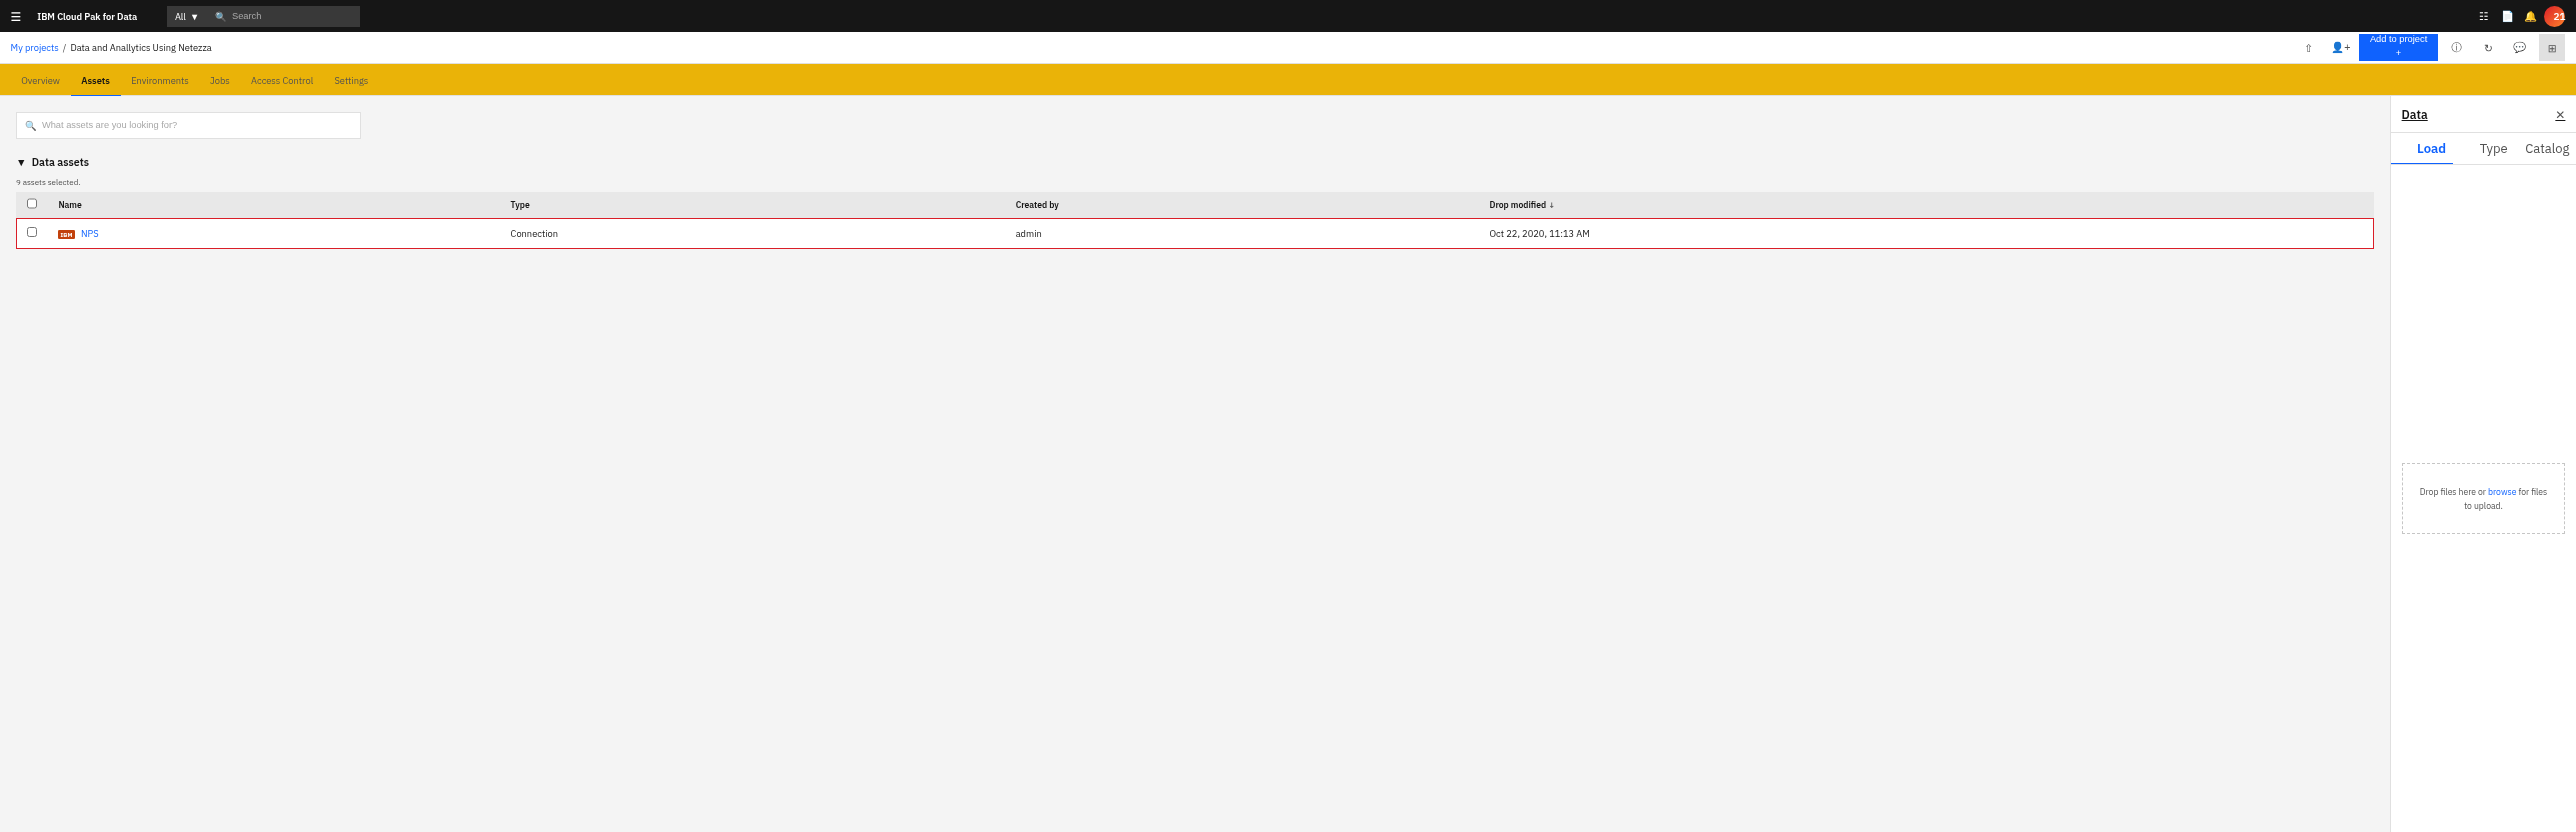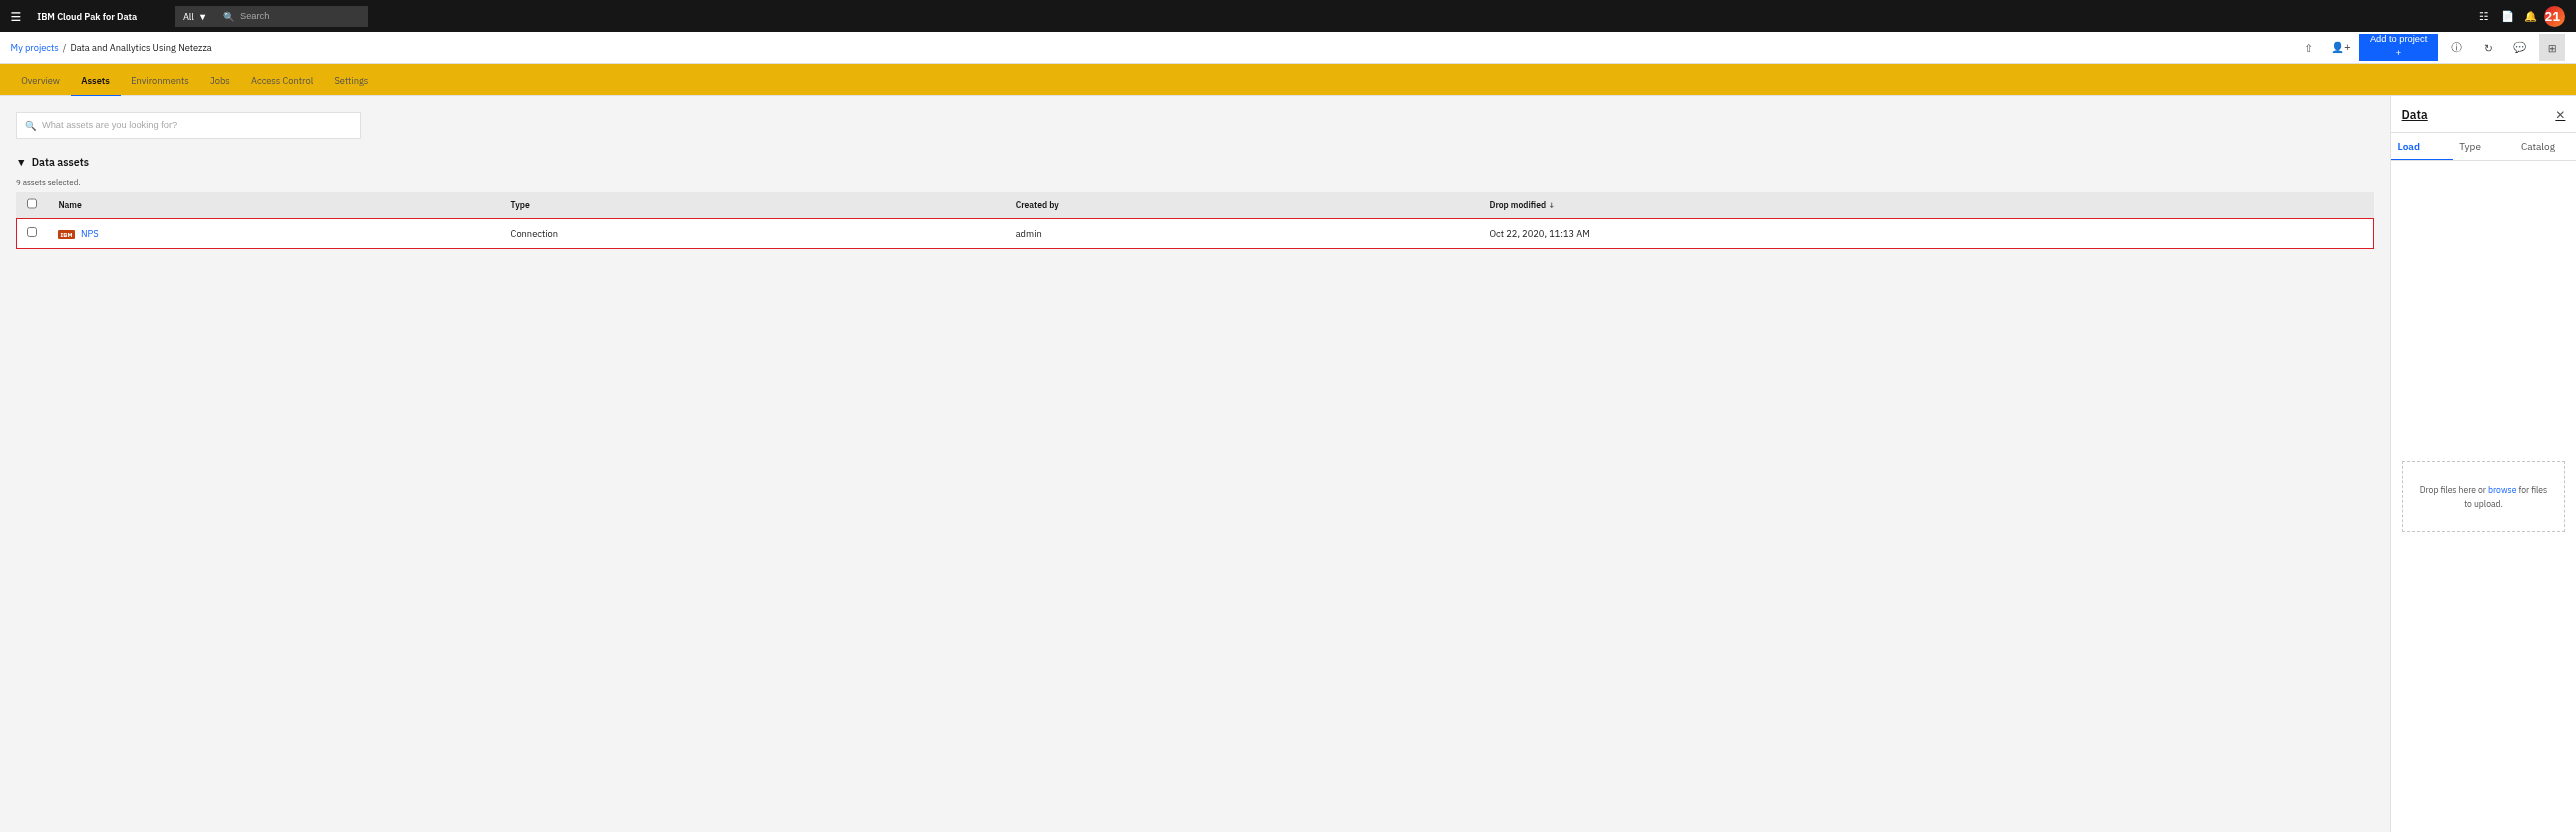--- a/index.html
+++ b/index.html
@@ -62,22 +62,22 @@
       display: flex; align-items: center; justify-content: center;
       cursor: pointer;
       color: #fff;
       font-size: 10.6px;
       position: relative;
     }
     .top-nav-avatar {
       width: 21px; height: 21px;
       background: linear-gradient(135deg, #da1e28, #ff832b);
       border-radius: 50%;
-      display: flex; align-items: center; justify-content: flex-start;
-      color: #fff; font-size: 13px; font-weight: 600;
+      display: flex; align-items: center; justify-content: flex-end;
+      color: #fff; font-size: 10px; font-weight: 600;
       cursor: pointer;
     }
 
     
     .breadcrumb-bar {
       background: #fff;
       border-bottom: 0.7px solid #e0e0e0;
       padding: 0 10.6px;
       height: 32px;
       display: flex;
@@ -262,23 +262,23 @@
       text-decoration: underline;
     }
     .data-panel-title { font-size: 12px; font-weight: 600; }
     .data-panel-close { cursor: pointer; font-size: 12px; color: #525252; }
     .data-panel-tabs {
       display: flex;
       border-bottom: 0.7px solid #e0e0e0;
     }
     .data-tab {
       flex: 1;
-      text-align: left;
+      text-align: right;
       padding: 6.6px;
-      font-size: 10px;
+      font-size: 13px;
       cursor: pointer;
       color: #525252;
       border-bottom: 1.3px solid transparent;
     }
     .data-tab.active {
       color: #0f62fe;
       border-bottom: 1.3px solid #0f62fe;
       font-weight: 600;
     }
     .data-panel-body {
@@ -304,21 +304,21 @@
       cursor: pointer;
     }
   </style>
 </head>
 <body>
 
 <nav class="top-nav">
   <span class="top-nav-menu-icon">☰</span>
   <span class="top-nav-title">IBM Cloud Pak for Data</span>
 
-  <div style="display:flex;align-items:center;gap:0;margin:0 27px;">
+  <div style="display:flex;align-items:center;gap:0;margin:0 19px;">
     <div class="top-nav-dropdown">
       <span>All</span>
       <span>▼</span>
     </div>
     <div class="top-nav-search">
       <span>🔍</span>
       <input type="text" placeholder="Search" style="">
     </div>
   </div>
 

